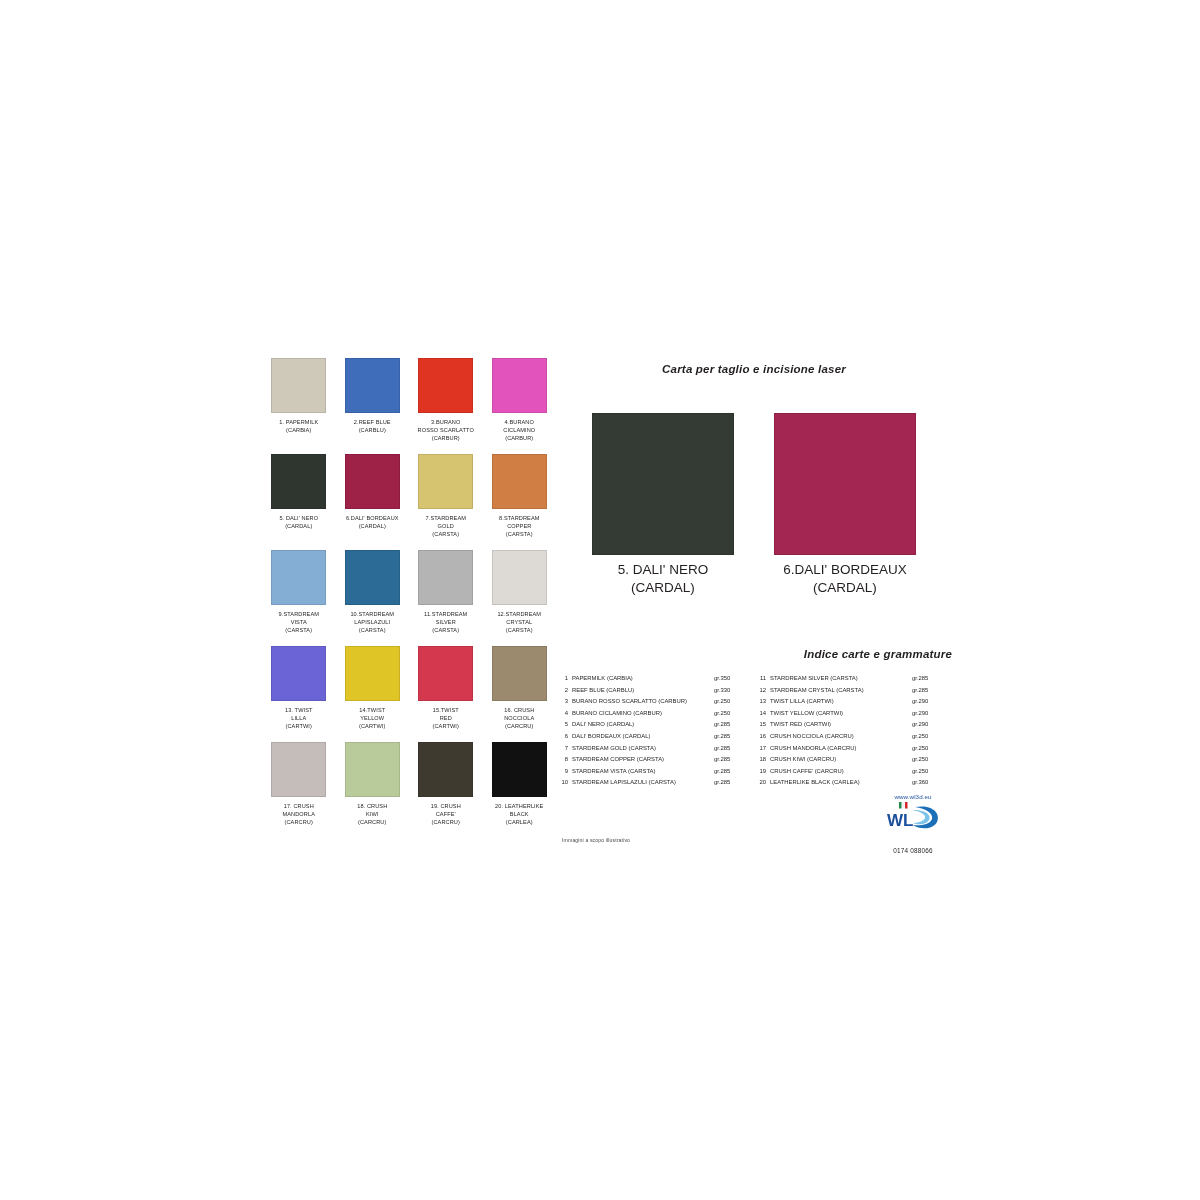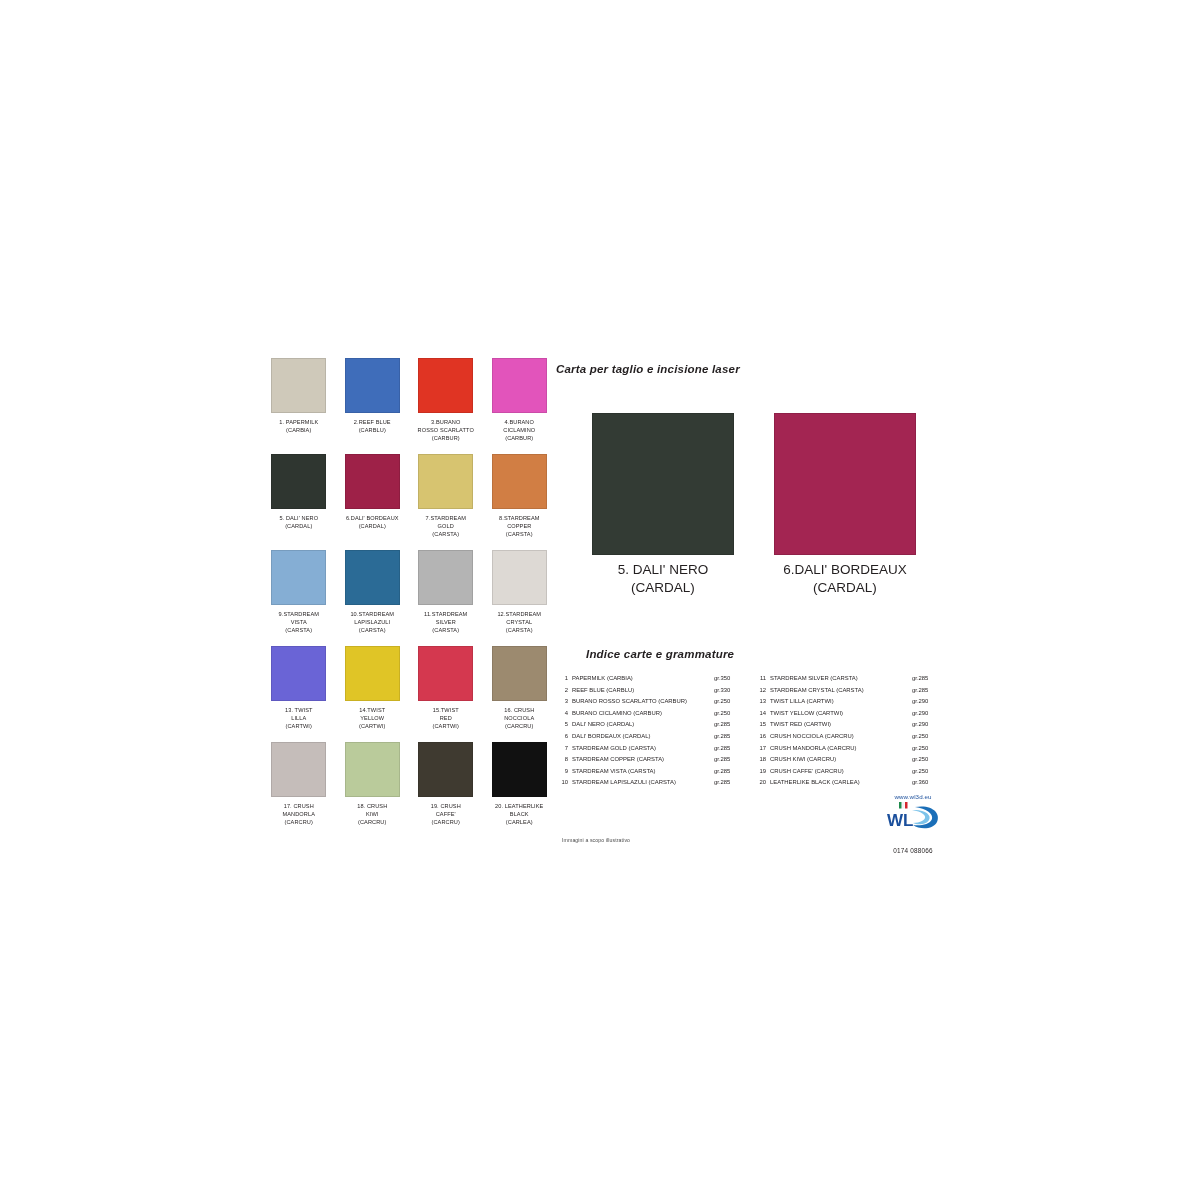--- a/index.html
+++ b/index.html
@@ -68,21 +68,21 @@
   #right-col {
     position: absolute;
     left: 556px;
     top: 358px;
     width: 396px;
   }
   #laser-title {
     font-size: 11.5px;
     font-style: italic;
     font-weight: bold;
-    text-align: left;
+    text-align: center;
     color: #231f20;
     letter-spacing: 0.2px;
     margin-top: 5px;
   }
 
   #big-swatches {
     position: absolute;
     left: 0;
     top: 55px;
     width: 396px;
@@ -113,21 +113,21 @@
   #index-block {
     position: absolute;
     left: 556px;
     top: 648px;
     width: 396px;
   }
   #index-title {
     font-size: 11.5px;
     font-style: italic;
     font-weight: bold;
-    text-align: left;
+    text-align: right;
     color: #231f20;
     letter-spacing: 0.2px;
     margin-left: 30px;
   }
   #index-cols {
     display: flex;
     margin-top: 13px;
   }
   .index-col {
     width: 188px;

